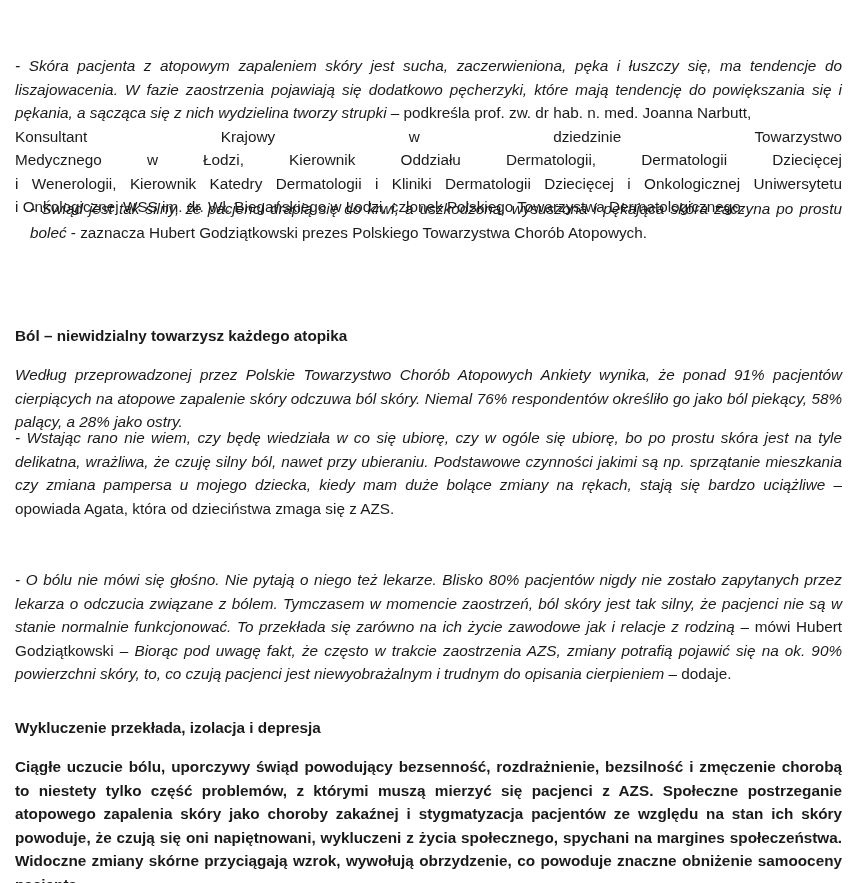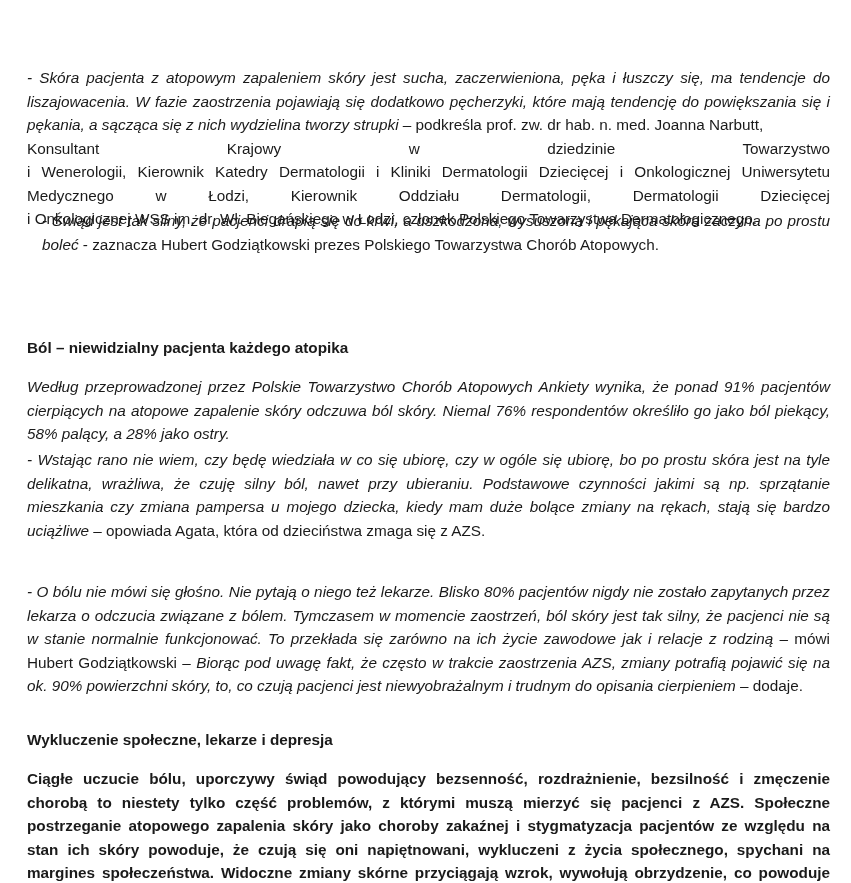--- a/index.html
+++ b/index.html
@@ -2,60 +2,60 @@
 <html><head>
 <meta charset="utf-8">
 <style>
   html, body { margin: 0; padding: 0; background: #ffffff; }
   body {
     width: 851px; height: 883px; overflow: hidden;
     font-family: "Liberation Sans", "DejaVu Sans", sans-serif;
     font-size: 15.3px; color: #1a1a1a;
   }
   .page { position: relative; padding: 0 5px 0 11px; }
-  p { margin: 16px; line-height: 23.5px; text-align: justify; }
+  p { margin: 4px; line-height: 23.5px; text-align: justify; }
   .it { font-style: italic; }
   .heading { font-weight: bold; }
   #p1 { position: absolute; top: 50px; left: 11px; right: 5px; }
   #p2 { position: absolute; top: 193px; left: 26px; right: 5px; }
   #h1 { position: absolute; top: 320px; left: 11px; right: 5px; }
   #p3 { position: absolute; top: 359px; left: 11px; right: 5px; font-style: italic; }
-  #p4 { position: absolute; top: 432px; left: 11px; right: 5px; }
+  #p4 { position: absolute; top: 422px; left: 11px; right: 5px; }
   #p5 { position: absolute; top: 564px; left: 11px; right: 5px; }
   #h2 { position: absolute; top: 712px; left: 11px; right: 5px; }
   #p6 { position: absolute; top: 751px; left: 11px; right: 5px; font-weight: bold; }
   .spread { text-align-last: justify; }
   .line { display: block; }
 </style>
 </head>
 <body>
 
 <div class="page">
 
   <p id="p1">
     <span class="it">- Skóra pacjenta z atopowym zapaleniem skóry jest sucha, zaczerwieniona, pęka i łuszczy się, ma tendencje do liszajowacenia. W fazie zaostrzenia pojawiają się dodatkowo pęcherzyki, które mają tendencję do powiększania się i pękania, a sącząca się z nich wydzielina tworzy strupki</span><span> – podkreśla prof. zw. dr hab. n. med. Joanna Narbutt,</span>
     <span class="line spread">Konsultant Krajowy w dziedzinie Towarzystwo</span>
+    <span class="line spread">Medycznego w Łodzi, Kierownik Oddziału Dermatologii, Dermatologii Dziecięcej</span>
     <span class="line spread">i Wenerologii, Kierownik Katedry Dermatologii i Kliniki Dermatologii Dziecięcej i Onkologicznej Uniwersytetu</span>
-    <span class="line spread">Medycznego w Łodzi, Kierownik Oddziału Dermatologii, Dermatologii Dziecięcej</span>
     <span class="line">i Onkologicznej WSS im. dr. Wł. Biegańskiego w Łodzi, członek Polskiego Towarzystwa Dermatologicznego.</span>
   </p>
 
   <p id="p2">
     <span class="it">- Świąd jest tak silny, że pacjenci drapią się do krwi, a uszkodzona, wysuszona i pękająca skóra zaczyna po prostu boleć</span><span> - zaznacza Hubert Godziątkowski prezes Polskiego Towarzystwa Chorób Atopowych.</span>
   </p>
 
-  <p id="h1" class="heading">Ból – niewidzialny pacjenta każdego atopika</p>
+  <p id="h1" class="heading">Ból – niewidzialny towarzysz każdego atopika</p>
 
   <p id="p3">Według przeprowadzonej przez Polskie Towarzystwo Chorób Atopowych Ankiety wynika, że ponad 91% pacjentów cierpiących na atopowe zapalenie skóry odczuwa ból skóry. Niemal 76% respondentów określiło go jako ból piekący, 58% palący, a 28% jako ostry.</p>
 
   <p id="p4">
     <span class="it">- Wstając rano nie wiem, czy będę wiedziała w co się ubiorę, czy w ogóle się ubiorę, bo po prostu skóra jest na tyle delikatna, wrażliwa, że czuję silny ból, nawet przy ubieraniu. Podstawowe czynności jakimi są np. sprzątanie mieszkania czy zmiana pampersa u mojego dziecka, kiedy mam duże bolące zmiany na rękach, stają się bardzo uciążliwe</span><span>  –  opowiada Agata, która od dzieciństwa zmaga się z AZS.</span>
   </p>
 
   <p id="p5">
     <span class="it">- O bólu nie mówi się głośno. Nie pytają o niego też lekarze. Blisko 80% pacjentów nigdy nie zostało zapytanych przez lekarza o odczucia związane z  bólem. Tymczasem w momencie zaostrzeń,  ból skóry jest tak silny, że pacjenci nie są w stanie normalnie funkcjonować. To przekłada się zarówno na ich życie zawodowe jak i relacje z rodziną –</span><span> mówi Hubert Godziątkowski – </span><span class="it">Biorąc pod uwagę fakt, że często w trakcie zaostrzenia AZS, zmiany potrafią pojawić się na ok. 90% powierzchni skóry, to, co czują pacjenci jest niewyobrażalnym i trudnym do opisania cierpieniem –</span><span> dodaje.</span>
   </p>
 
-  <p id="h2" class="heading">Wykluczenie społeczne, lekarze i depresja</p>
+  <p id="h2" class="heading">Wykluczenie przekłada, izolacja i depresja</p>
 
   <p id="p6">Ciągłe uczucie bólu, uporczywy świąd powodujący bezsenność, rozdrażnienie, bezsilność i zmęczenie chorobą to niestety tylko część problemów, z którymi muszą mierzyć się pacjenci z AZS. Społeczne postrzeganie atopowego zapalenia skóry jako choroby zakaźnej i stygmatyzacja pacjentów ze względu na stan ich skóry powoduje, że czują się oni napiętnowani, wykluczeni z życia społecznego, spychani na margines społeczeństwa. Widoczne zmiany skórne przyciągają wzrok, wywołują obrzydzenie, co powoduje znaczne obniżenie samooceny pacjenta.</p>
 
 </div>
 
 </body></html>

